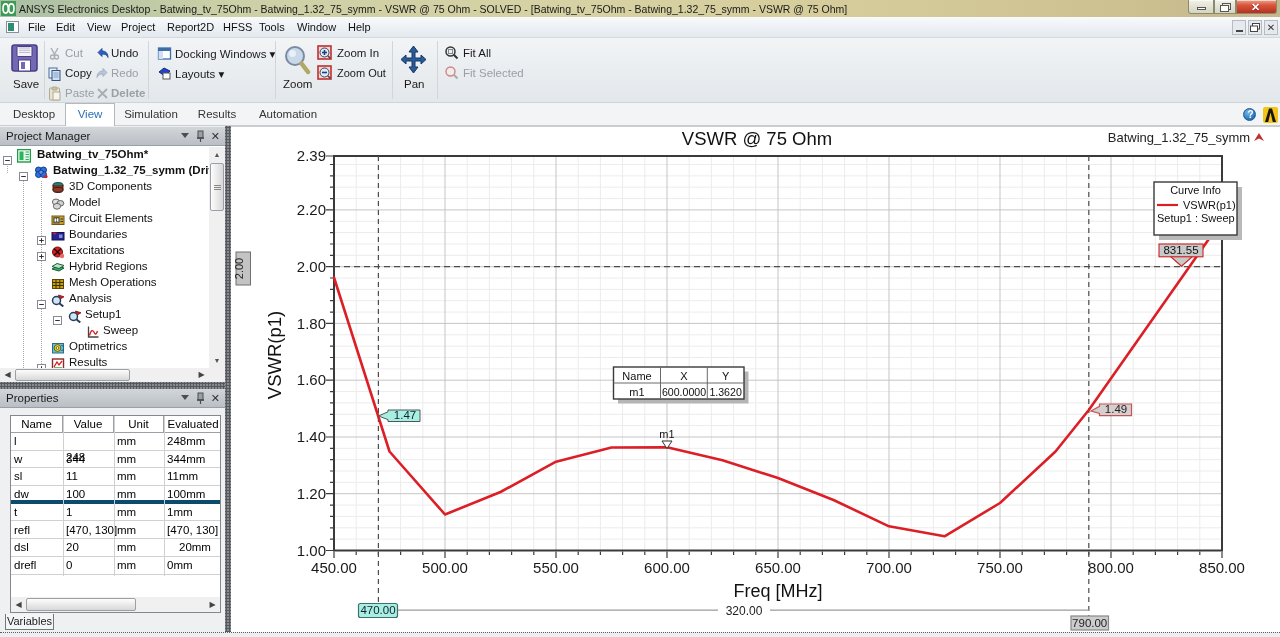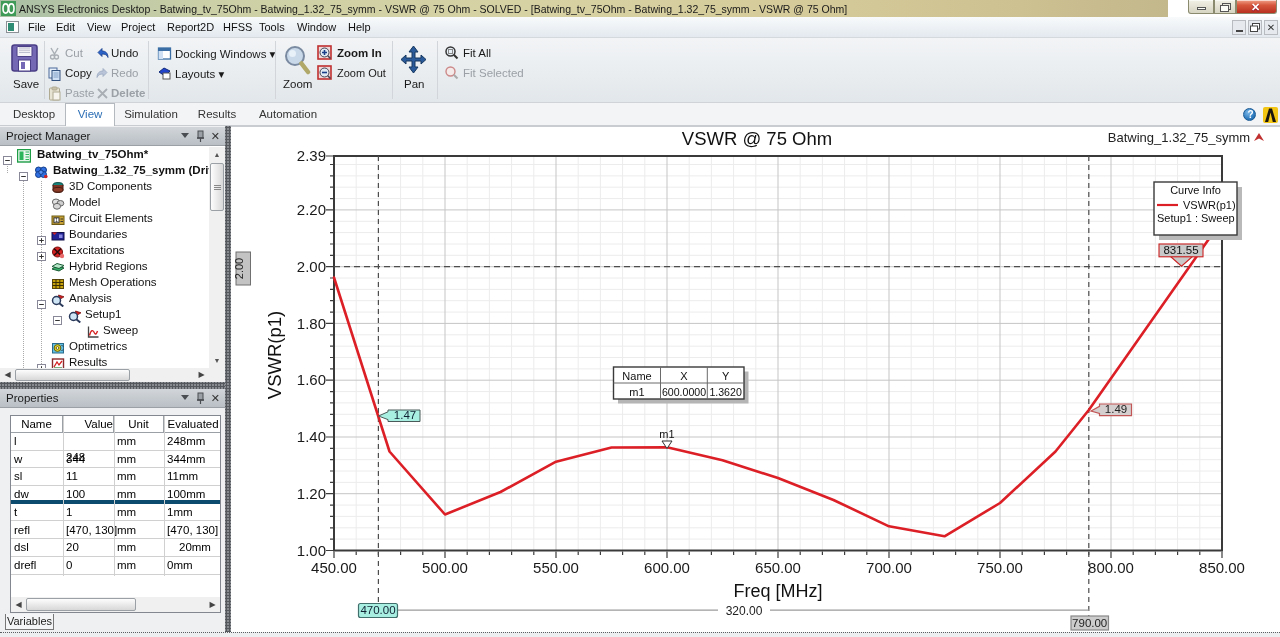--- a/index.html
+++ b/index.html
@@ -1,16 +1,16 @@
 <!DOCTYPE html>
 <html><head><meta charset="utf-8"><style>
 *{margin:0;padding:0;box-sizing:border-box}
 body{font-family:"Liberation Sans",sans-serif;width:1280px;height:637px;overflow:hidden;background:#fff}
 #app{position:relative;width:1280px;height:637px}
-#titlebar{position:absolute;left:0;top:0;width:1168px;height:17px;background:linear-gradient(to right,#a9bfa5,#ccd0a6 18%,#d7d2a4 45%,#d6cc9b 65%,#cfc292 85%,#c3b88c)}
+#titlebar{position:absolute;left:0;top:0;width:1280px;height:17px;background:linear-gradient(to right,#a9bfa5,#ccd0a6 18%,#d7d2a4 45%,#d6cc9b 65%,#cfc292 85%,#c3b88c)}
 #menubar{position:absolute;left:0;top:17px;width:1280px;height:21px;background:linear-gradient(#f8fafb,#e3e9ef);border-bottom:1px solid #d4d9de}
 #toolbar{position:absolute;left:0;top:38px;width:1280px;height:65px;background:linear-gradient(#f2f4f6,#e7ebee 70%,#e2e7eb);border-bottom:1px solid #d0d4d8}
 #tabstrip{position:absolute;left:0;top:103px;width:1280px;height:23px;background:#f3f4f6;border-bottom:1px solid #c9cdd1}
 #leftpanel{position:absolute;left:0;top:126px;width:225px;height:511px;background:#eef0f2}
 #vsplit{position:absolute;left:225px;top:126px;width:6px;height:511px;background:#888c90;background-image:radial-gradient(#55595d 1px, transparent 1.2px);background-size:3px 3px}
 #treebox{position:absolute;left:0;top:20px;width:225px;height:222px;background:#fff;color:#111}
 #bottom-strip{position:absolute;left:0;top:632px;width:1280px;height:5px;background:#eceef0;border-top:1.5px dotted #5a5e62}
 .aerobtn{position:absolute;top:0;height:14px;border:1px solid #8a8a6e;border-top:none;box-shadow:inset 0 1px 0 rgba(255,255,255,.6)}
 </style></head><body>
 <div id="app">
@@ -117,21 +117,21 @@
           <circle cx="9.5" cy="8.5" r="3.5" fill="#e8f0f8" stroke="none"></circle>
           <path d="M18.5 18.5 L25 27" stroke="#b0a868" stroke-width="4.5" stroke-linecap="round"></path>
         </svg></div>
       <div style="position:absolute;left:283px;top:40px;font-size:11.5px;color:#1a1a1a;font-weight:normal;white-space:nowrap">Zoom</div>
       <div style="position:absolute;left:317px;top:7px;line-height:0"><svg width="15" height="15" viewBox="0 0 15 15">
           <rect x="1" y="1" width="13" height="13" fill="#f0d8d8" stroke="#c03030" stroke-width="1.6"></rect>
           <circle cx="7.5" cy="7.5" r="4.5" fill="#dfeaf4" stroke="#445"></circle>
           <path d="M5 7.5 H10 M7.5 5 V10" stroke="#1a3f8a" stroke-width="1.6"></path>
           <path d="M10.8 10.8 L13.5 13.5" stroke="#445" stroke-width="1.6"></path>
         </svg></div>
-      <div style="position:absolute;left:337px;top:9px;font-size:11.5px;color:#1a1a1a;font-weight:bold;white-space:nowrap">Zoom In</div>
+      <div style="position:absolute;left:337px;top:9px;font-size:11.5px;color:#1a1a1a;font-weight:normal;white-space:nowrap">Zoom In</div>
       <div style="position:absolute;left:317px;top:27px;line-height:0"><svg width="15" height="15" viewBox="0 0 15 15">
           <rect x="1" y="1" width="13" height="13" fill="#f0d8d8" stroke="#c03030" stroke-width="1.6"></rect>
           <circle cx="7.5" cy="7.5" r="4.5" fill="#dfeaf4" stroke="#445"></circle>
           <path d="M5 7.5 H10" stroke="#1a3f8a" stroke-width="1.6"></path>
           <path d="M10.8 10.8 L13.5 13.5" stroke="#445" stroke-width="1.6"></path>
         </svg></div>
       <div style="position:absolute;left:337px;top:29px;font-size:11px;color:#1a1a1a;font-weight:normal;white-space:nowrap">Zoom Out</div>
       <div style="position:absolute;left:392px;top:3px;width:1px;height:58px;background:#d2d6da"></div>
       <div style="position:absolute;left:400px;top:6px;line-height:0"><svg width="27" height="34" viewBox="0 0 27 34">
           <path d="M13.5 2 L18 8 L15 8 L15 14 L21 14 L21 11 L26 15.5 L21 20 L21 17 L15 17 L15 23 L18 23 L13.5 29 L9 23 L12 23 L12 17 L6 17 L6 20 L1 15.5 L6 11 L6 14 L12 14 L12 8 L9 8 Z" fill="#2a5a9a" stroke="#14365e" stroke-width="1"></path>
@@ -314,21 +314,21 @@
         <svg style="position:absolute;right:19px;top:2px" width="11" height="14" viewBox="0 0 11 14">
           <path d="M5.5 9 V13" stroke="#4a4e52" stroke-width="1.2"></path>
           <rect x="3" y="2" width="5" height="7" fill="#9aa0a6" stroke="#4a4e52"></rect>
           <path d="M2 9 H9" stroke="#4a4e52" stroke-width="1.6"></path>
         </svg>
         <div style="position:absolute;right:5px;top:2.5px;font-size:11px;color:#333">✕</div>
       </div>
  <div style="position:absolute;left:10px;top:289px;width:211px;height:198px;background:#fff;border:1px solid #828790;overflow:hidden">
         <div style="position:absolute;left:0;top:0;width:211px;height:17px;border-bottom:1px solid #9aa0a6">
           <div style="position:absolute;left:0px;top:0;width:52px;height:17px;border-right:1px solid #9aa0a6;font-size:11.5px;text-align:center;line-height:17px">Name</div>
-          <div style="position:absolute;left:52px;top:0;width:51px;height:17px;border-right:1px solid #9aa0a6;font-size:11.5px;text-align:right;line-height:17px">Value</div>
+          <div style="position:absolute;left:52px;top:0;width:51px;height:17px;border-right:1px solid #9aa0a6;font-size:11.5px;text-align:center;line-height:17px">Value</div>
           <div style="position:absolute;left:103px;top:0;width:50px;height:17px;border-right:1px solid #9aa0a6;font-size:11.5px;text-align:center;line-height:17px">Unit</div>
           <div style="position:absolute;left:153px;top:0;width:70px;height:17px;border-right:1px solid #9aa0a6;font-size:11.5px;text-align:center;line-height:17px">Evaluated V</div>
         </div>
         <div style="position:absolute;left:0;top:17.0px;width:211px;height:17.7px;border-bottom:1px solid #d0d0d0">
           <div style="position:absolute;left:3px;top:2px;font-size:11.5px">l</div>
           <div style="position:absolute;left:55px;top:18px;font-size:11.5px">248</div>
           <div style="position:absolute;left:106px;top:2px;font-size:11.5px">mm</div>
           <div style="position:absolute;left:156px;top:2px;font-size:11.5px;white-space:nowrap">248mm</div>
         </div>
         <div style="position:absolute;left:0;top:34.7px;width:211px;height:17.7px;border-bottom:1px solid #d0d0d0">

